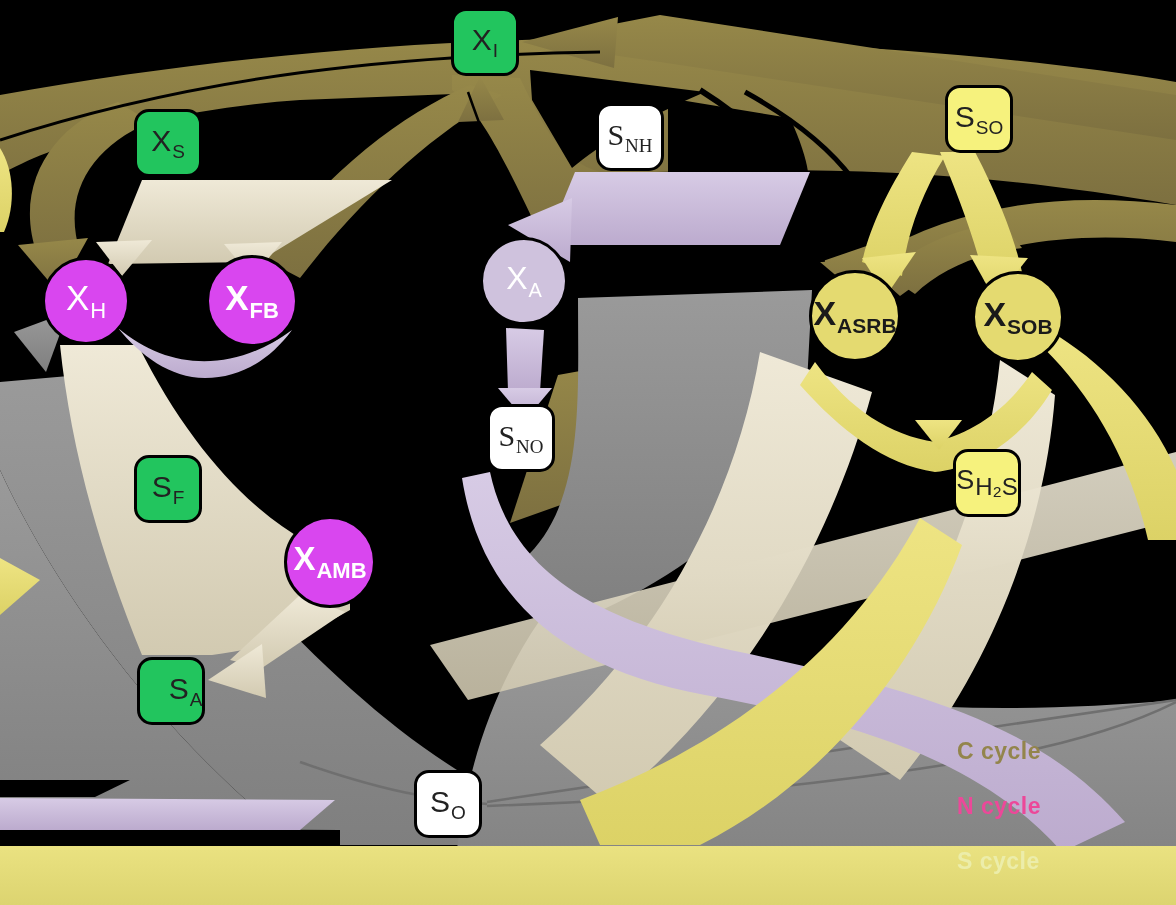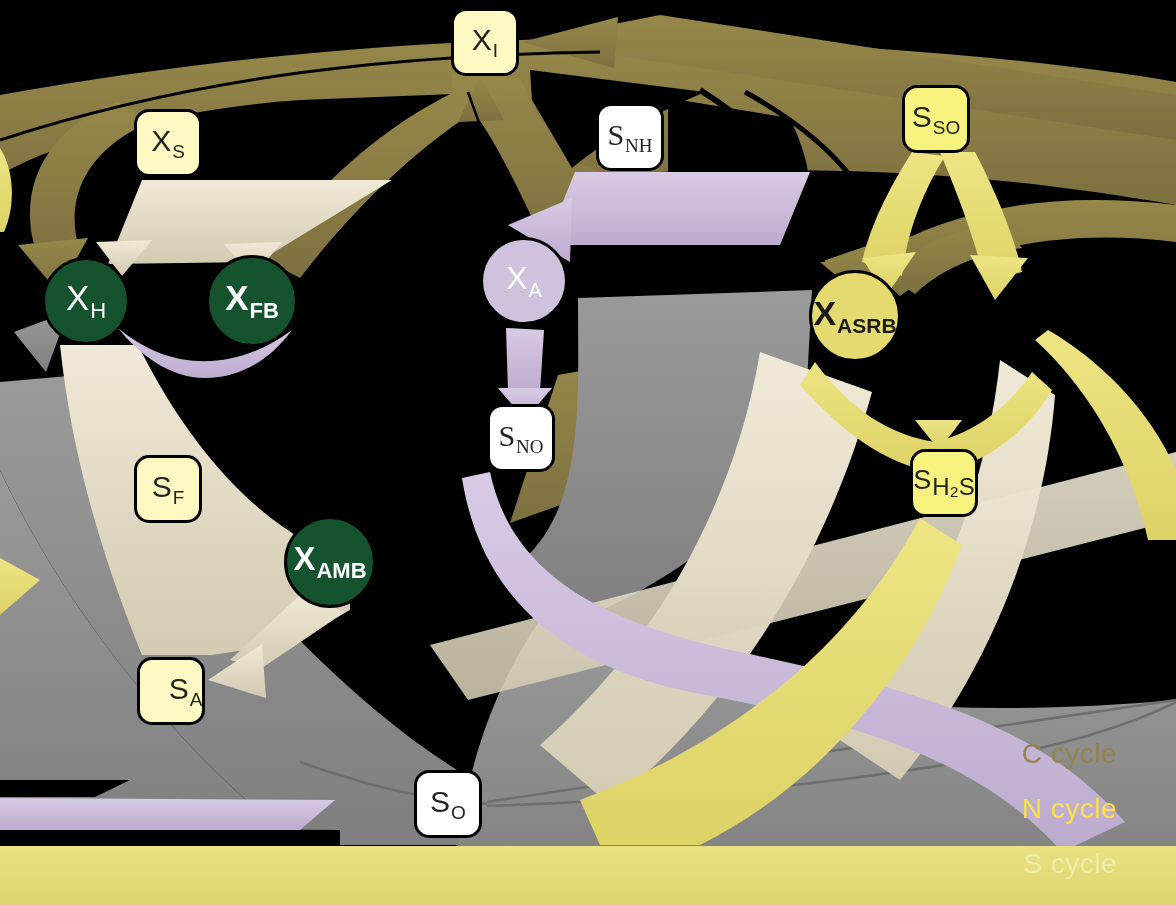--- a/index.html
+++ b/index.html
@@ -7,38 +7,38 @@
     position:relative;width:1176px;height:905px;overflow:hidden;
     background:#000;font-family:"Liberation Sans",sans-serif;
   }
   .stage svg{position:absolute;left:0;top:0;}
   
   .node{
     position:absolute;display:flex;align-items:center;justify-content:center;
     box-sizing:border-box;border:3px solid #000;color:#222;
   }
   .box{width:68px;height:68px;border-radius:15px;}
-  .tan{background:#fef9c3;}
+  .tan{background:#22c55e;}
   .blue{background:#ffffff;font-family:Liberation Serif, serif;}
-  .byellow{background:#f6f27d;}
+  .byellow{background:#f6f27d;margin-left:43px;}
   .bwhite{background:#ffffff;}
   .circle{border-radius:50%;}
   .c88{width:88px;height:88px;}
   .c92{width:92px;height:92px;font-weight:bold;}
-  .olivec{background:#14532d;color:#fff;}
+  .olivec{background:#d946ef;color:#fff;}
   .lavc{background:#cfc2dd;color:#fff;}
   .yellowc{background:#e4da70;color:#1a1a1a;}
   .lbl{font-size:30px;line-height:1;white-space:nowrap;}
   .lbl sub{font-size:19px;margin-left:1px;}
   .circle .lbl{font-size:35px;}
   .circle .lbl sub{font-size:22px;}
   
   .legend-item{
-    position:absolute;width:160px;text-align:right;
-    font-size:28px;line-height:1;letter-spacing:0.5px;
+    position:absolute;width:160px;text-align:left;
+    font-size:23px;line-height:1;letter-spacing:0.5px;font-weight:bold;
   }
 </style>
 </head>
 <body>
 
 <div class="stage">
 
   <svg width="1176" height="905" viewBox="0 0 1176 905">
     <defs>
       <linearGradient id="gOlive" x1="0" y1="0" x2="0" y2="1">
@@ -193,18 +193,21 @@
   </div>
   <div class="node circle c88 lavc" style="left:480px;top:237px;">
     <span class="lbl" style="font-size:32px;"><span>X</span><sub style="font-size:20px;">A</sub></span>
   </div>
   <div class="node circle c92 olivec" style="left:284px;top:516px;">
     <span class="lbl" style="font-size:33px;"><span>X</span><sub>AMB</sub></span>
   </div>
   <div class="node circle c92 yellowc" style="left:809px;top:270px;">
     <span class="lbl" style="font-size:34px;"><span>X</span><sub style="font-size:21px;text-align:center;">ASRB</sub></span>
   </div>
+  <div class="node circle c92 yellowc" style="left:972px;top:271px;">
+    <span class="lbl" style="font-size:34px;"><span>X</span><sub style="font-size:21px;">SOB</sub></span>
+  </div>
 
   <div class="legend-item" style="left: 957px; top: 740px; color: rgb(147, 133, 76);">C cycle</div>
-  <div class="legend-item" style="left: 957px; top: 795px; color: #fde047;">N cycle</div>
+  <div class="legend-item" style="left: 957px; top: 795px; color: #ec4899;">N cycle</div>
   <div class="legend-item" style="left: 957px; top: 850px; color: rgb(236, 237, 170);">S cycle</div>
 
 </div>
 
 </body></html>

